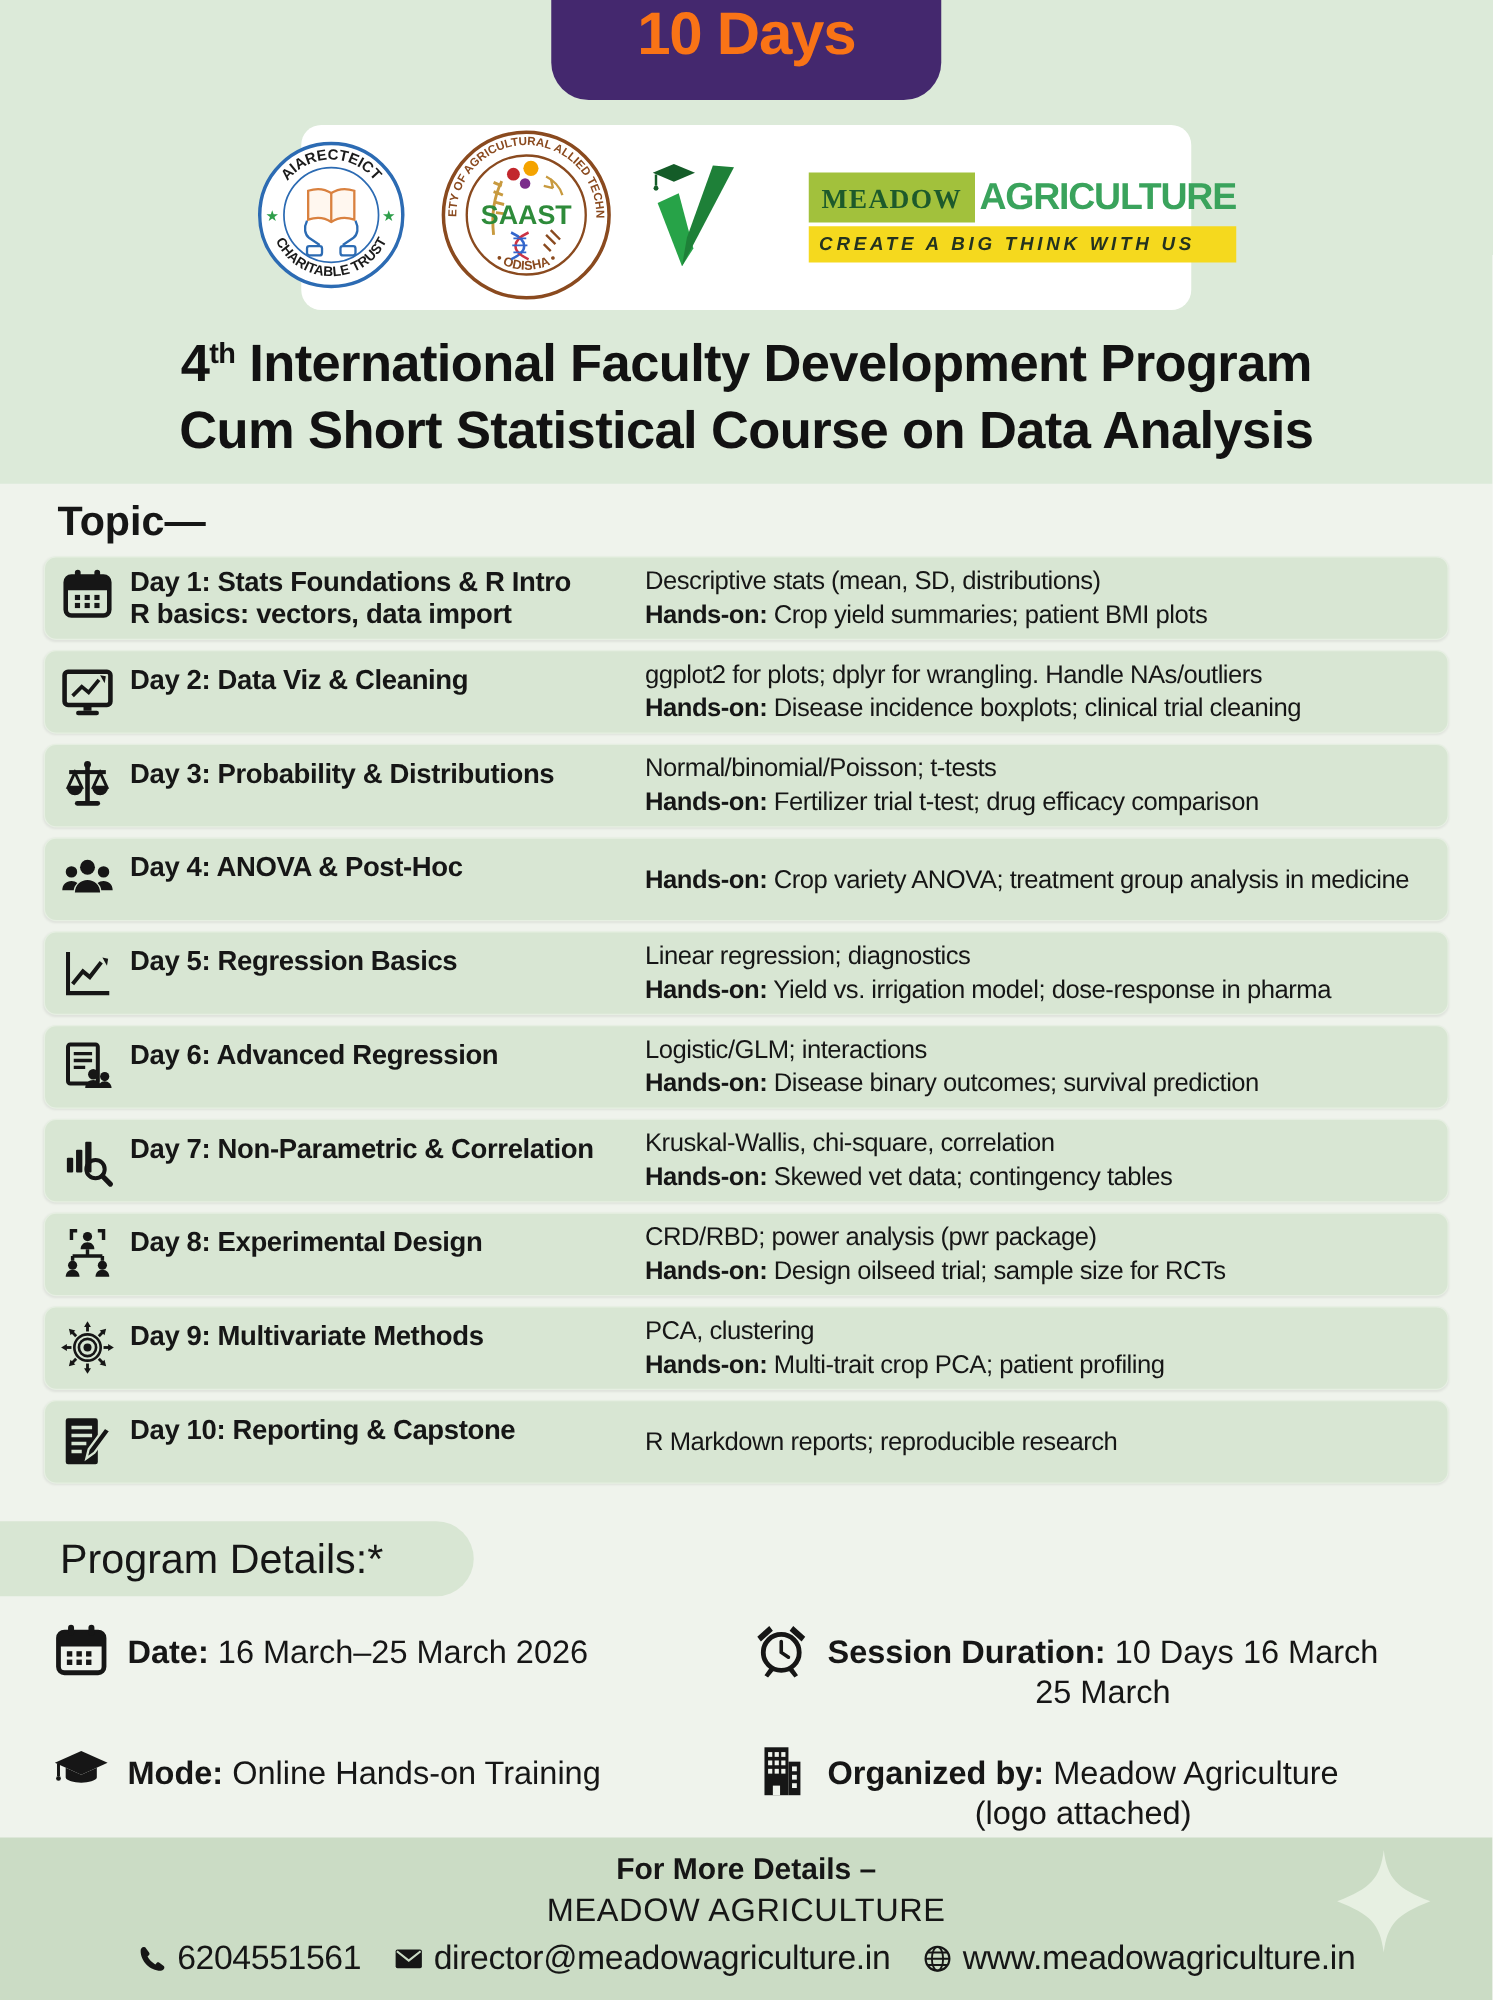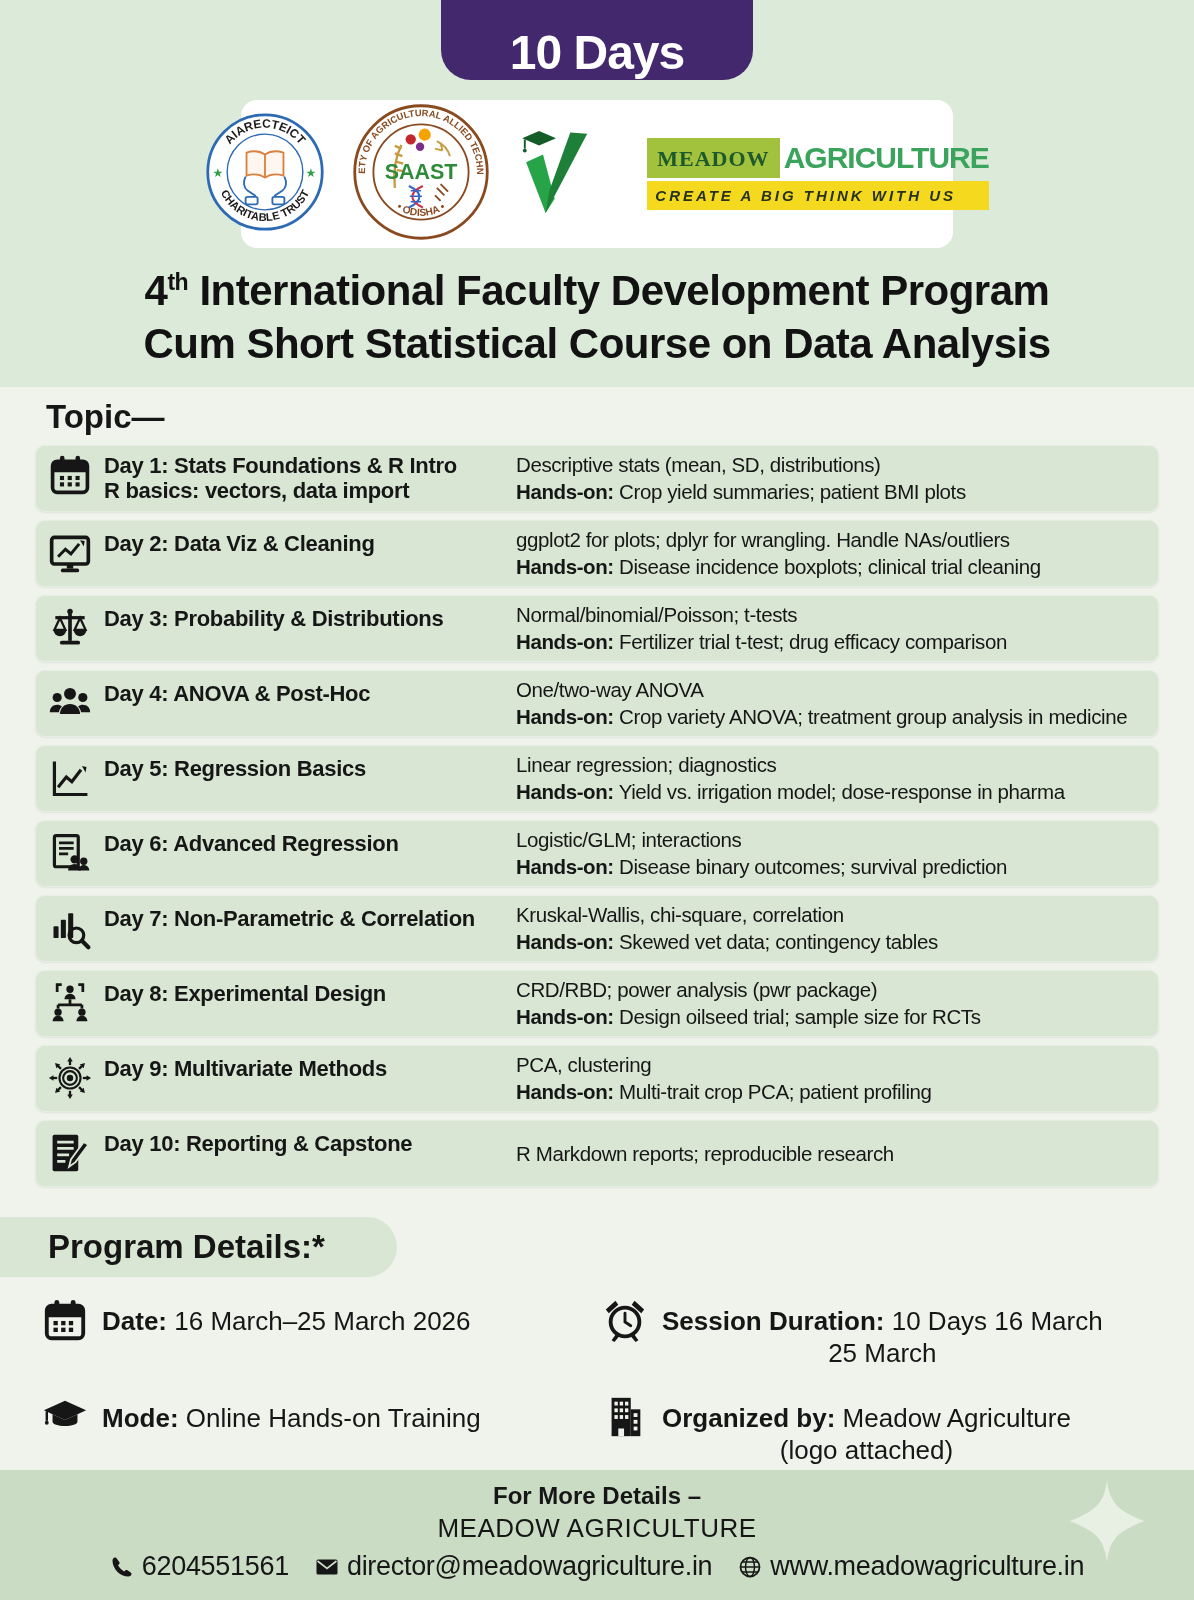--- a/index.html
+++ b/index.html
@@ -2,21 +2,21 @@
 <html><head>
 <meta charset="utf-8">
 <style>
   * { margin:0; padding:0; box-sizing:border-box; }
   body { font-family:"Liberation Sans", sans-serif; color:#161616; }
   .page { position:relative; width:1194px; height:1600px; background:#eff3ec; overflow:hidden; margin:0 auto; }
 
   
   .header { background:#dcead9; padding-bottom:16px; }
   .badge { width:312px; height:80px; margin:0 auto; background:#44286e; border-radius:0 0 30px 30px;
-           display:flex; align-items:flex-end; justify-content:center; color:#ffffff;
+           display:flex; align-items:flex-start; justify-content:center; color:#f97316;
            font-size:48px; font-weight:700; letter-spacing:-1px; }
   .logo-card { width:712px; height:148px; background:#fff; border-radius:16px; margin:20px auto 0;
                display:flex; align-items:center; justify-content:center; gap:26px; padding:0 20px; }
   .meadow-logo { display:flex; align-items:center; gap:4px; }
   .meadow-text { display:flex; flex-direction:column;margin-left:48px; }
   .meadow-row1 { display:flex; align-items:stretch; }
   .meadow-word1 { background:#a2c13c; color:#1d5a2b; font-family:"Liberation Serif", serif;
                   font-weight:700; font-size:22px; letter-spacing:1px; padding:8px 10px 6px; display:flex; align-items:center;}
   .meadow-word2 { color:#3aa35c; font-weight:700; font-size:30px; letter-spacing:-1px; display:flex; align-items:center; padding-left:4px;}
   .meadow-tagline { background:#f5d91e; color:#24321f; font-style:italic; font-weight:700;
@@ -33,21 +33,21 @@
          box-shadow:0 1px 2px rgba(0,0,0,0.07); }
   .row-left { width:468px; flex:none; display:flex; gap:12px; }
   .row-icon { width:44px; height:44px; flex:none; display:flex; align-items:center; justify-content:center; }
   .row-icon svg { width:44px; height:44px; }
   .row-title { font-weight:700; font-size:22px; line-height:1.18; letter-spacing:-0.3px; }
   .row-right { flex:1; font-size:20.5px; line-height:1.32; letter-spacing:-0.4px; }
   .row-right b { letter-spacing:-0.4px; }
 
   
   .details-heading { display:inline-block; background:#d8e6d3; border-radius:0 34px 34px 0;
-                     margin-top:22px; padding:11px 72px 11px 48px; font-size:33px; font-weight:700; }
+                     margin-top:22px; padding:11px 72px 11px 48px; font-size:33px; font-weight:400; }
   .details-grid { display:grid; grid-template-columns:560px 1fr; row-gap:24px; margin:20px 40px 0 42px; }
   .detail-item { display:flex; align-items:flex-start; gap:14px; font-size:26px; line-height:1.25; }
   .detail-item svg { width:46px; height:46px; flex:none; }
   .detail-text { padding-top:8px; }
   .detail-text b { font-weight:700; }
   .preline { white-space:pre-line; }
   .center-wrap { text-align:center; }
 
   
   .footer { position:absolute; left:0; right:0; bottom:0; height:130px; background:#cbdcc5;
@@ -243,21 +243,20 @@
               <path d="M2 34c0-5 3.5-8 8-8 2 0 3.8.6 5.2 1.8C13 30 12 32.5 12 34z"></path>
               <path d="M46 34c0-5-3.5-8-8-8-2 0-3.8.6-5.2 1.8C35 30 36 32.5 36 34z"></path>
               <path d="M13 36c0-6.5 5-11 11-11s11 4.5 11 11z"></path>
             </svg>
         </span>
         <div class="row-title">
             <div>Day 4: ANOVA &amp; Post-Hoc</div>
           </div>
       </div>
       <div class="row-right">
-        <div>One/two-way ANOVA</div>
         <div><b>Hands-on:</b> <span>Crop variety ANOVA; treatment group analysis in medicine</span></div>
       </div>
     </div>
 
     <div class="row">
       <div class="row-left">
         <span class="row-icon">
           <svg viewBox="0 0 48 48">
               <path d="M7 6v36h36" fill="none" stroke="#161616" stroke-width="3.5"></path>
               <path d="M11 34l9-11 6 5 10-13" fill="none" stroke="#161616" stroke-width="3.5"></path>

